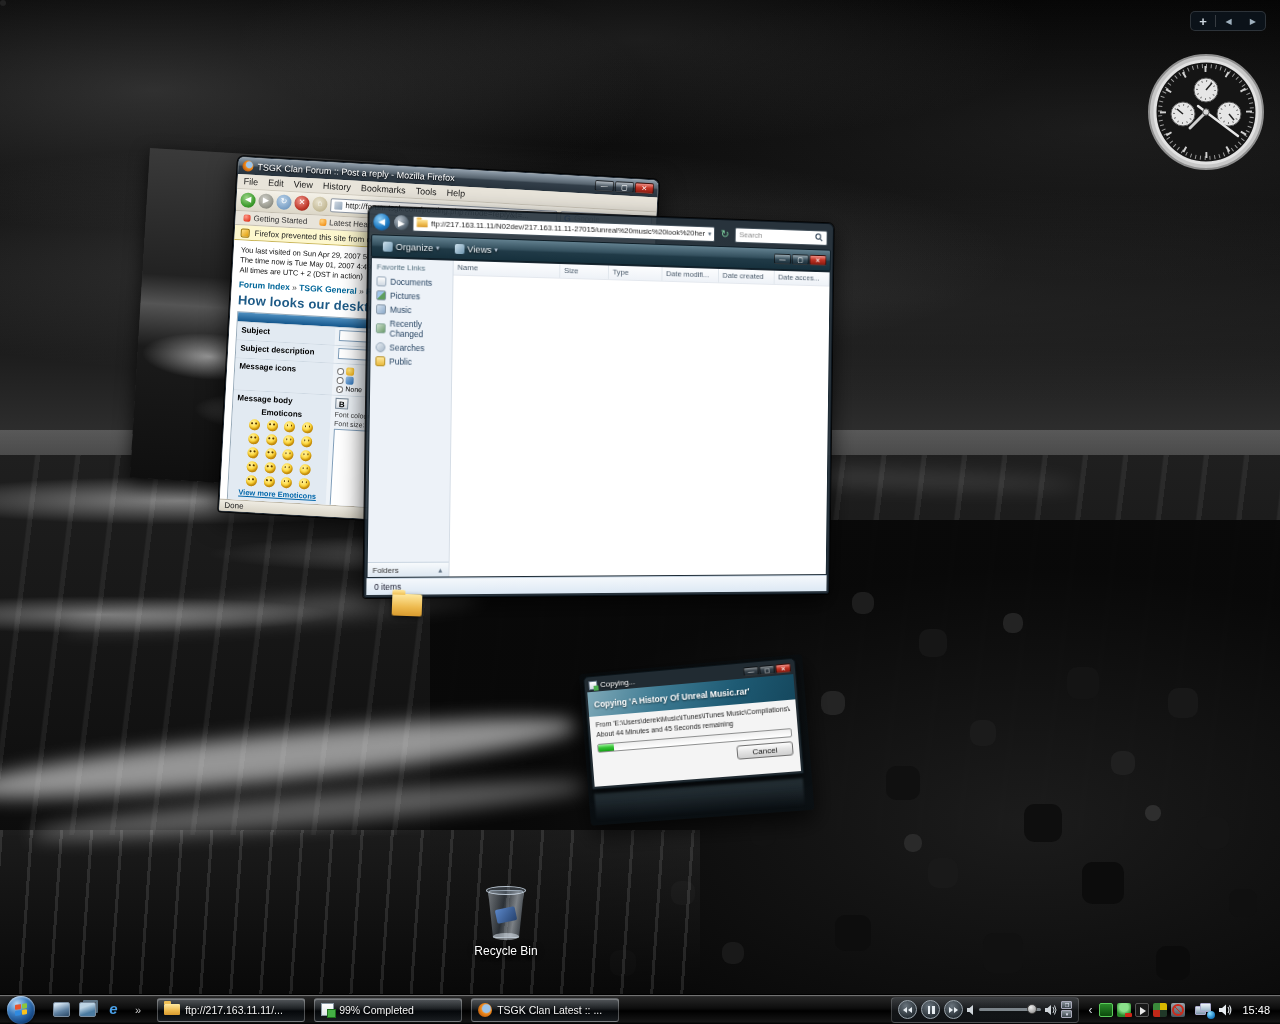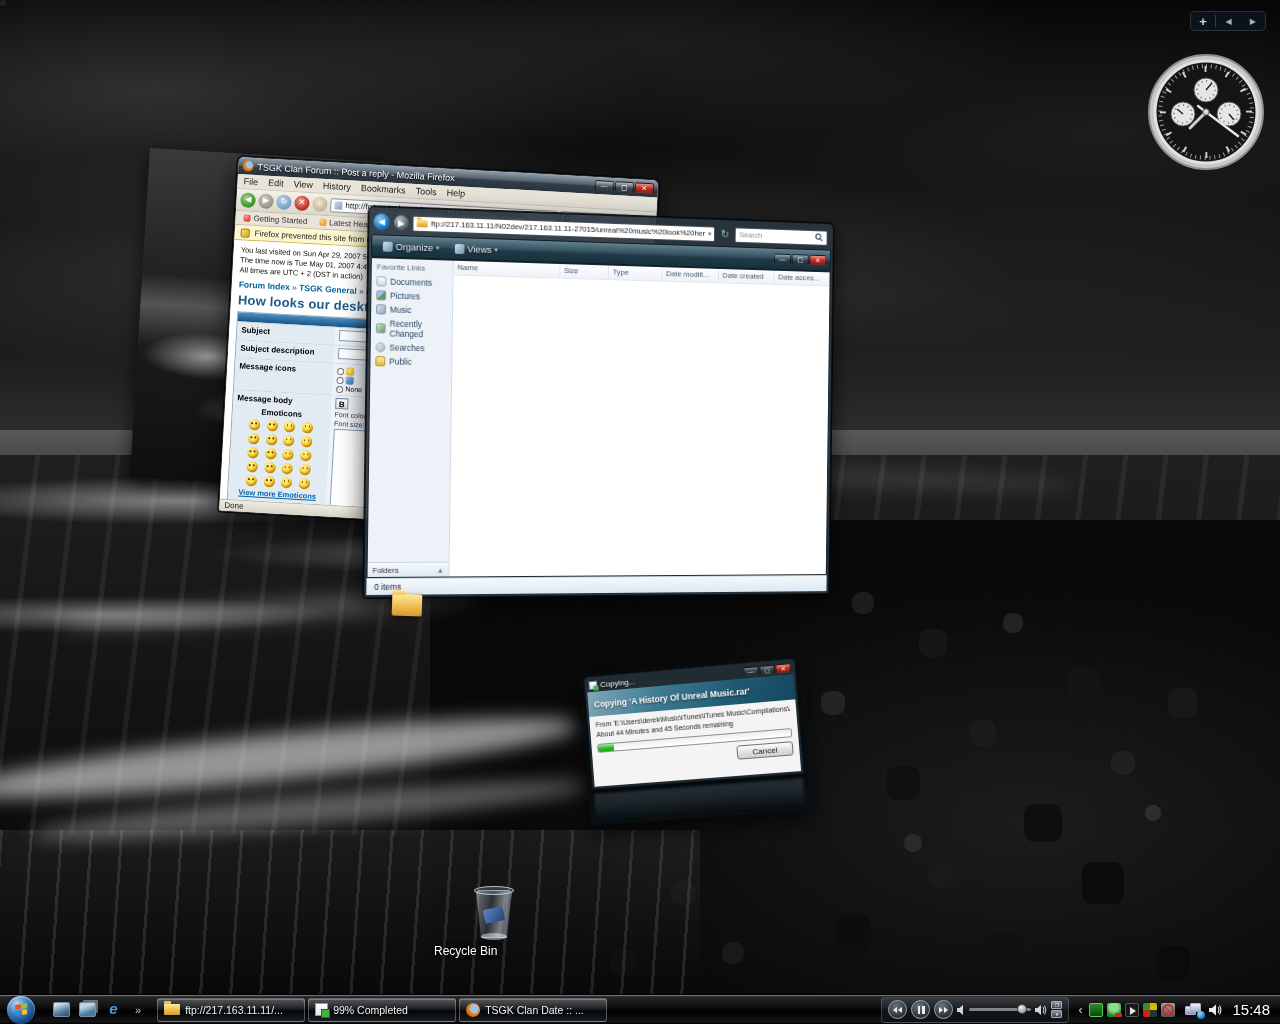--- a/index.html
+++ b/index.html
@@ -230,21 +230,21 @@
     color:#fff; font-size:8.5px; font-weight:bold; text-shadow:0 1px 2px rgba(0,0,0,.6); white-space:nowrap; overflow:hidden; }
   .cd-body { flex:1; background:#f4f4f4; padding:4px 6px; display:flex; flex-direction:column; }
   .cd-line { font-size:7px; color:#222; white-space:nowrap; overflow:hidden; line-height:1.4; }
   .cd-progress { margin-top:4px; height:9px; border:1px solid #8e8f8f; background:linear-gradient(#eee,#fff); border-radius:2px; overflow:hidden; }
   .cd-fill { height:100%; width:8%; background:linear-gradient(180deg,#9ef29e,#38c438 45%,#14a014); }
   .cd-btnrow { margin-top:4px; display:flex; justify-content:flex-end; }
   .cd-cancel { width:56px; height:14px; font-size:8px; text-align:center; line-height:13px; color:#111;
     background:linear-gradient(180deg,#fdfdfd,#e5e5e5 45%,#cfcfcf); border:1px solid #707070; border-radius:3px; }
 
   
-  #recycle-bin { position:absolute; left:434px; top:884px; width:120px; z-index:4; text-align:left; }
+  #recycle-bin { position:absolute; left:446px; top:884px; width:120px; z-index:4; text-align:center; }
   .bin { position:relative; width:44px; height:58px; margin:0 auto; }
   .bin .cup { position:absolute; left:4px; top:6px; width:36px; height:48px;
     background:linear-gradient(100deg, rgba(220,230,240,.45), rgba(120,140,160,.25) 40%, rgba(230,240,250,.5) 70%, rgba(90,110,130,.3));
     border:1px solid rgba(200,215,230,.55); border-radius:4px 4px 8px 8px;
     clip-path:polygon(0 0, 100% 0, 86% 100%, 14% 100%); }
   .bin .rim { position:absolute; left:2px; top:2px; width:40px; height:9px; border-radius:50%;
     border:1px solid rgba(215,228,240,.8); background:rgba(150,170,190,.25); }
   .bin .trash { position:absolute; left:12px; top:24px; width:20px; height:14px;
     background:linear-gradient(135deg,#5a86c8,#26426e); border-radius:2px; transform:rotate(-12deg); }
   .bin .base { position:absolute; left:9px; bottom:2px; width:26px; height:7px; border-radius:50%;
@@ -263,21 +263,21 @@
     grid-template-columns:1fr 1fr; grid-template-rows:1fr 1fr; gap:1px; transform:skewY(-8deg); }
   .flag i { border-radius:1px; }
   .flag .f1{ background:#e8552e; } .flag .f2{ background:#8cc63e; } .flag .f3{ background:#2f8ae0; } .flag .f4{ background:#fcc21c; }
   .ql { display:flex; align-items:center; gap:9px; margin-left:18px; }
   .qlico { width:17px; height:15px; border-radius:2px; }
   .qlico.desk { background:linear-gradient(160deg,#cfe0ee 15%, #5e80a0 60%, #2c4a68); border:1px solid #7c8ea0; }
   .qlico.switch { background:linear-gradient(160deg,#bcd4e4 30%, #4a7aa0 70%); border:1px solid #7c8ea0;
     box-shadow:3px -3px 0 -1px rgba(150,190,220,.55); }
   .qlico.ie { background:none; border:none; color:#4aa0e8; font-size:15px; font-weight:bold; font-style:italic; line-height:14px; text-align:center; }
   .ql-more { color:#ccc; font-size:11px; margin-left:4px; }
-  .tasks { display:flex; gap:3px; margin-left:16px; }
+  .tasks { display:flex; gap:9px; margin-left:16px; }
   .taskbtn { width:148px; height:24px; display:flex; align-items:center; gap:5px; padding:0 6px;
     border:1px solid rgba(255,255,255,.28); border-radius:3px;
     background:linear-gradient(180deg, rgba(160,170,180,.40), rgba(70,80,90,.30) 45%, rgba(10,15,20,.55) 55%, rgba(40,50,60,.35));
     box-shadow:inset 0 1px 0 rgba(255,255,255,.25); }
   .taskbtn .lbl { flex:1; font-size:10.5px; color:#f2f2f2; white-space:nowrap; overflow:hidden; text-overflow:ellipsis;
     text-shadow:0 1px 2px #000; }
   .tico { flex:none; }
   .tico.folder { position:relative; width:16px; height:11px; border-radius:1px;
     background:linear-gradient(180deg,#ffe9a0,#edb94d 60%,#d89a2e); }
   .tico.folder::before { content:""; position:absolute; left:0; top:-3px; width:7px; height:3px;
@@ -314,21 +314,21 @@
   .trayico.quad { background:conic-gradient(#d8b800 0 25%, #203828 25% 50%, #c02818 50% 75%, #3a8a3a 75%); }
   .trayico.blocked { background:linear-gradient(#9aa4ac,#4a545c); position:relative; }
   .trayico.blocked::after { content:""; position:absolute; inset:1px; border:2px solid #d02818; border-radius:50%;
     background:linear-gradient(45deg, transparent 44%, #d02818 44% 56%, transparent 56%); }
   .sys { display:flex; align-items:center; gap:6px; margin-left:10px; }
   .netico { position:relative; width:18px; height:14px; }
   .netico .m1 { position:absolute; left:0; top:3px; width:11px; height:9px; background:linear-gradient(#dfe8ef,#7d97ab); border:1px solid #aac; border-radius:1px; }
   .netico .m2 { position:absolute; left:5px; top:0; width:11px; height:9px; background:linear-gradient(#eef4f8,#9ab4c8); border:1px solid #aac; border-radius:1px; }
   .netico .globe { position:absolute; right:-2px; bottom:-2px; width:8px; height:8px; border-radius:50%;
     background:radial-gradient(circle at 35% 30%, #8ae0ff, #1a7ac0 70%); }
-  #tb-clock { font-size:15px; color:#fff; margin:0 10px 0 4px; text-shadow:0 1px 2px #000; }
+  #tb-clock { font-size:11px; color:#fff; margin:0 10px 0 4px; text-shadow:0 1px 2px #000; }
 
   .spk { flex:none; }
 </style>
 </head>
 <body>
 
 <div id="stage">
 
   <div class="wp" id="wp-sky"></div>
   <div class="wp" id="wp-horizon"></div>
@@ -651,21 +651,21 @@
       <div class="taskbtn">
         <span class="tico folder"></span>
         <span class="lbl">ftp://217.163.11.11/...</span>
       </div>
       <div class="taskbtn">
         <span class="tico copy"></span>
         <span class="lbl">99% Completed</span>
       </div>
       <div class="taskbtn">
         <span class="tico firefox"></span>
-        <span class="lbl">TSGK Clan Date :: ...</span>
+        <span class="lbl">TSGK Clan Latest :: ...</span>
       </div>
     </div>
     <div class="media">
       <span class="mbtn prev">
           <span class="tri t1"></span>
           <span class="tri t2"></span>
         </span>
       <span class="mbtn pause"></span>
       <span class="mbtn next">
           <span class="tri t1"></span>

